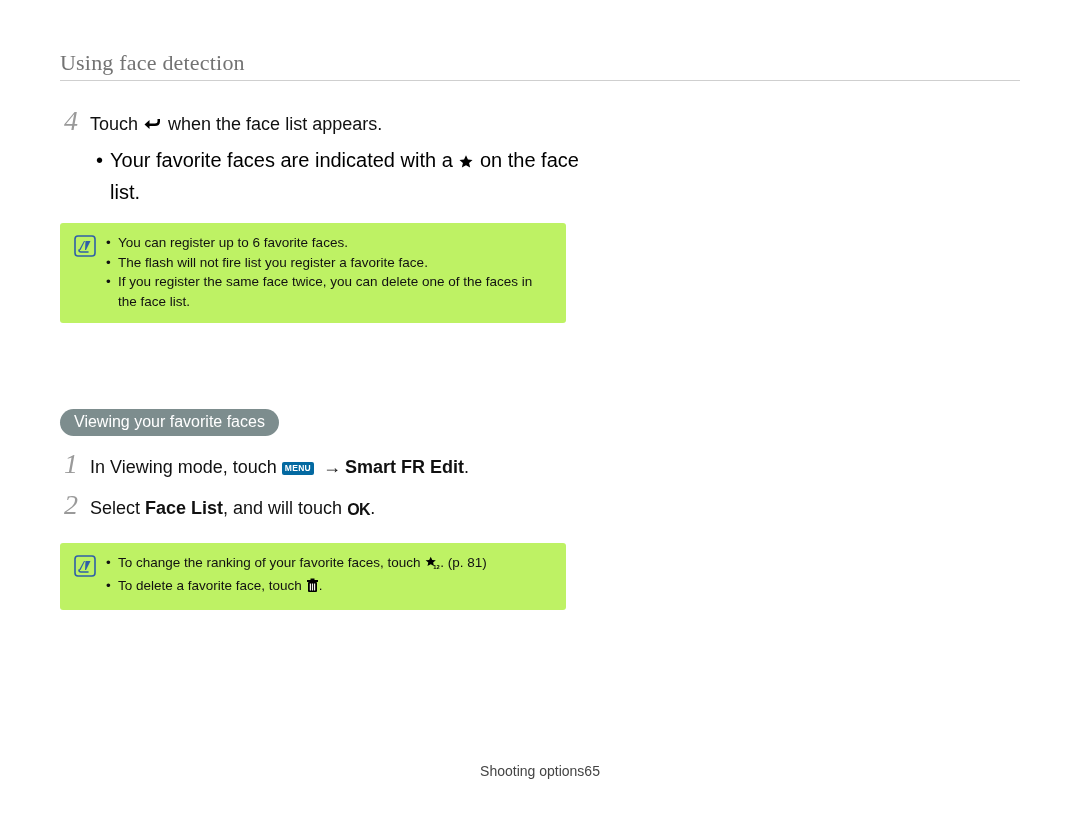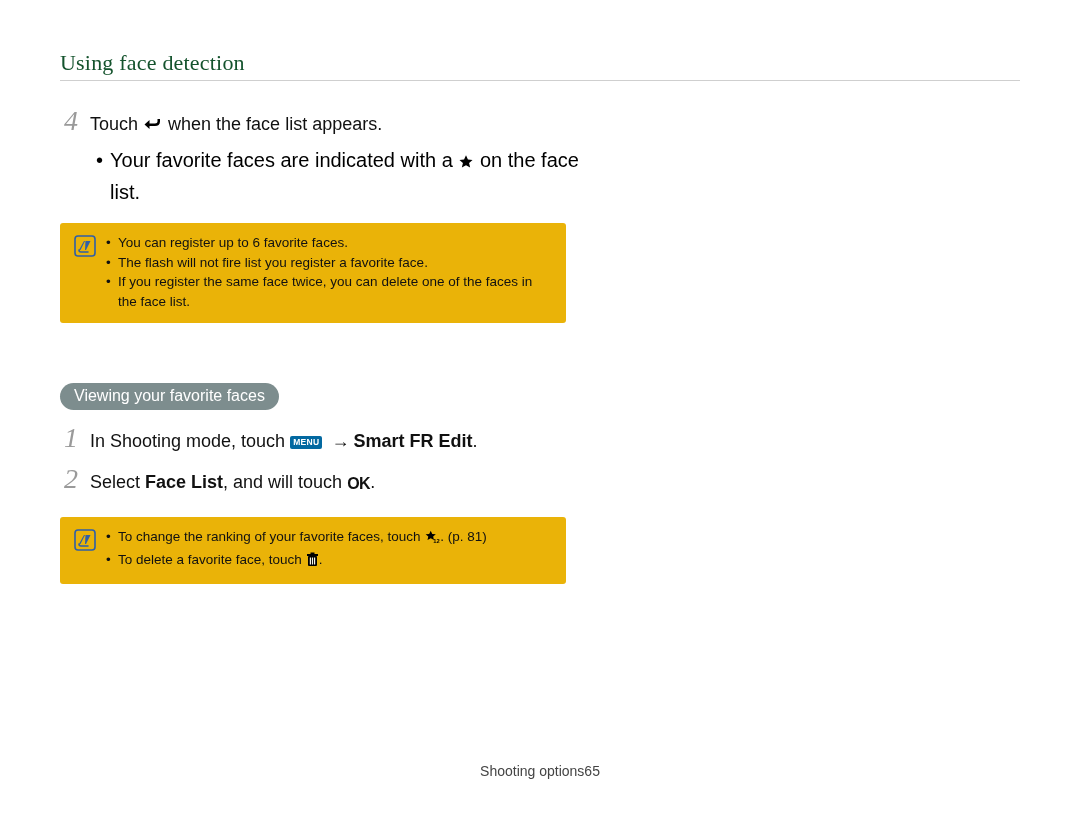--- a/index.html
+++ b/index.html
@@ -15,21 +15,21 @@
   .page {
     position: relative;
     width: 1080px;
     height: 815px;
     box-sizing: border-box;
     padding: 50px 60px 40px 60px;
   }
   .chapter-title {
     font-family: "Times New Roman", Times, serif;
     font-size: 22px;
-    color: #14532d;
+    color: #737373;
     font-weight: 300;
     letter-spacing: 0.2px;
     padding-bottom: 4px;
     border-bottom: 1px solid #cfcfcf;
     width: 960px;
   }
   .content {
     margin-top: 26px;
     width: 520px;
   }
@@ -68,21 +68,21 @@
   }
   ul.bullets > li::before {
     content: "•";
     position: absolute;
     left: 0;
     top: 0;
   }
 
   .note-box {
     margin-top: 16px;
-    background: #eab308;
+    background: #bef264;
     border-radius: 3px;
     width: 506px;
     padding: 10px 26px 12px 14px;
     box-sizing: border-box;
     display: flex;
     gap: 10px;
   }
   .note-icon {
     flex: 0 0 auto;
     width: 22px;
@@ -109,21 +109,21 @@
     top: 0;
   }
 
   .pill {
     display: inline-block;
     background: #7d8d8e;
     color: #fff;
     font-size: 16px;
     padding: 4px 14px 5px 14px;
     border-radius: 14px;
-    margin-top: 60px;
+    margin-top: 86px;
   }
 
   .section2 { margin-top: 14px; }
 
   .icon-inline {
     display: inline-block;
     vertical-align: -3px;
   }
   .menu-chip {
     display: inline-block;
@@ -211,21 +211,21 @@
     </div>
 
     
     <div class="pill">Viewing your favorite faces</div>
 
     <div class="section2">
 
       <div class="step">
         <div class="step-num">1</div>
         <div class="step-text">
-          <span>In Shooting mode, touch </span><span class="menu-chip">MENU</span>
+          <span>In Viewing mode, touch </span><span class="menu-chip">MENU</span>
           <span class="arrow">→</span><span class="light-bold">Smart FR Edit</span><span>.</span>
         </div>
       </div>
 
       <div class="step" style="margin-top:10px;">
         <div class="step-num">2</div>
         <div class="step-text">
           <span>Select </span><span class="light-bold">Face List</span><span>, and will touch </span><span class="ok-mark">OK</span><span>.</span>
         </div>
       </div>

